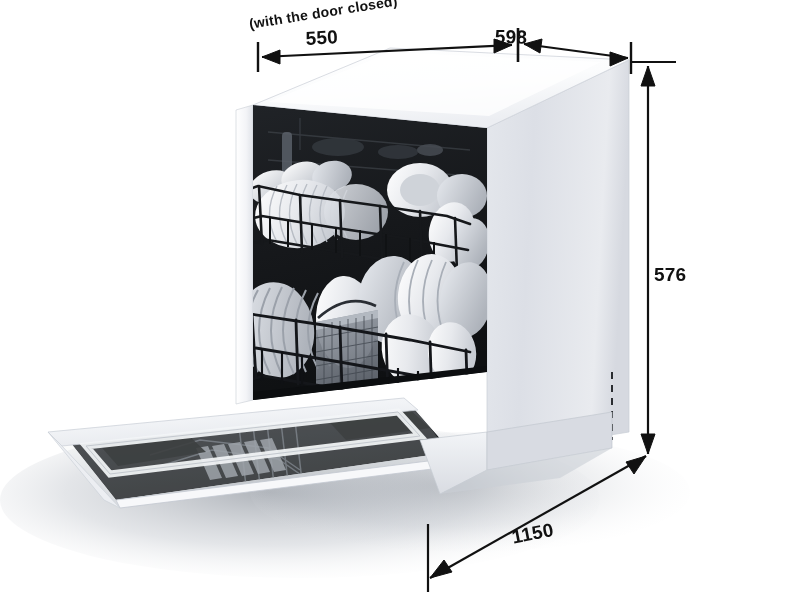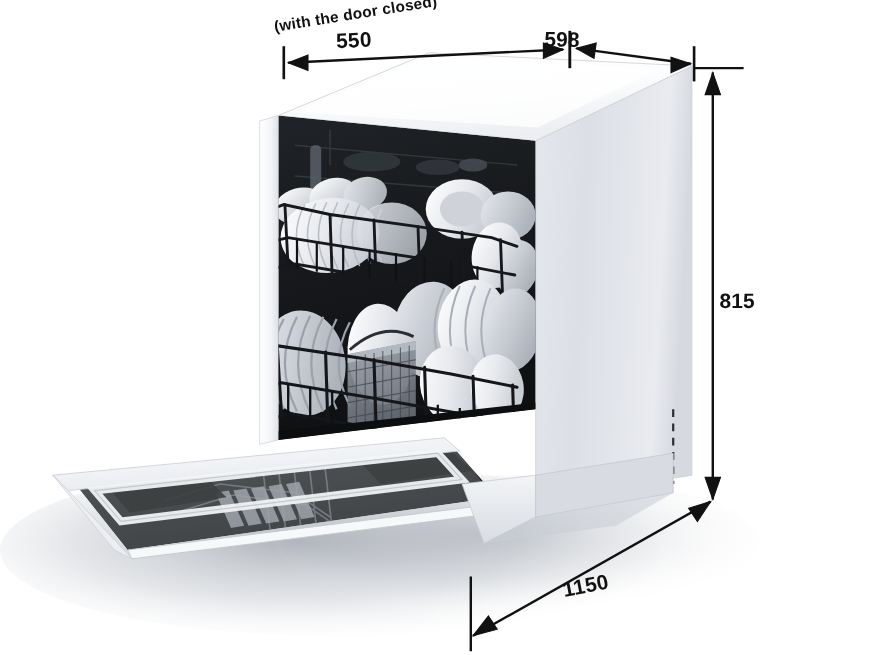--- a/index.html
+++ b/index.html
@@ -380,17 +380,17 @@
       </g>
     </g>
   </svg>
 
   <div class="dim-label" id="label-note">(with the door closed)</div>
 
   <div class="dim-label" id="label-550">550</div>
 
   <div class="dim-label" id="label-598">598</div>
 
-  <div class="dim-label" id="label-815">815</div>
+  <div class="dim-label" id="label-815">576</div>
 
   <div class="dim-label" id="label-1150">1150</div>
 
 </div>
 
 </body></html>

